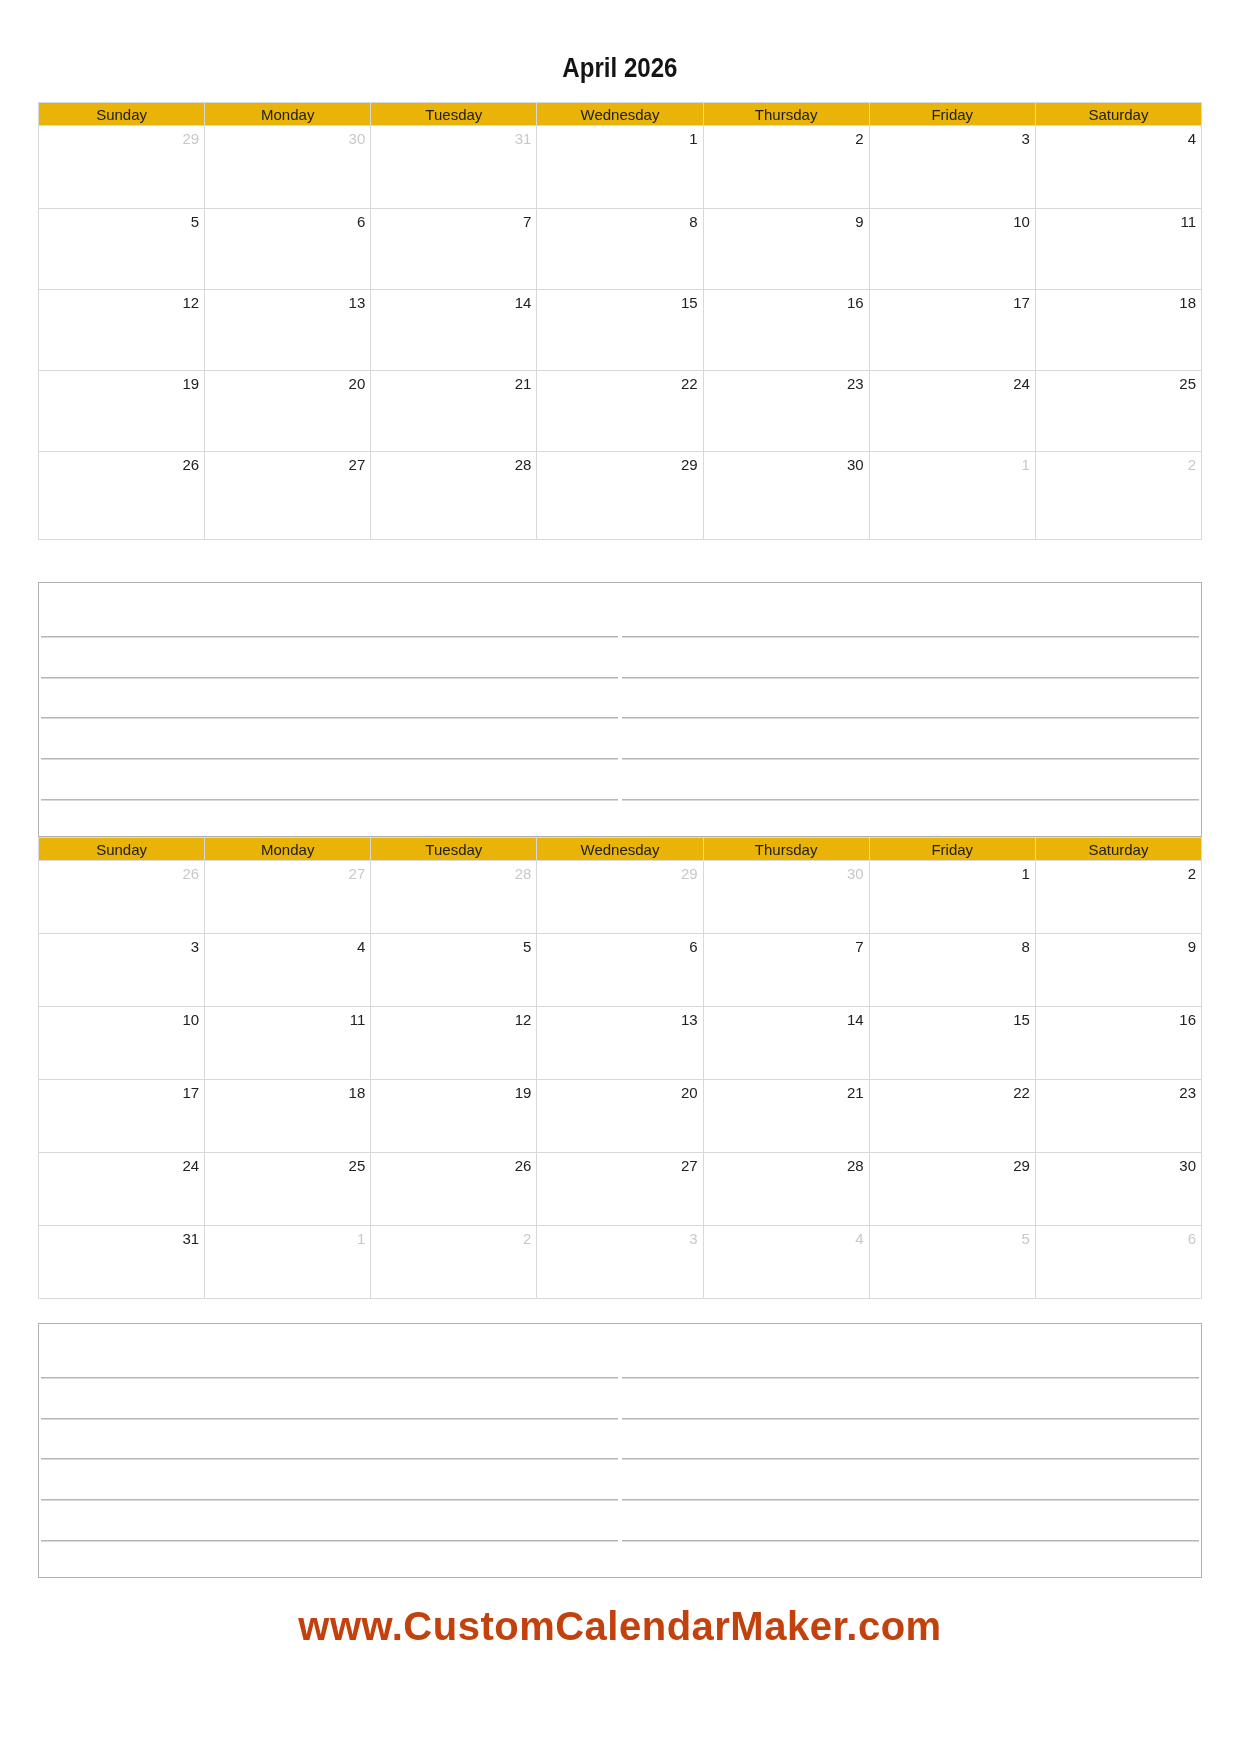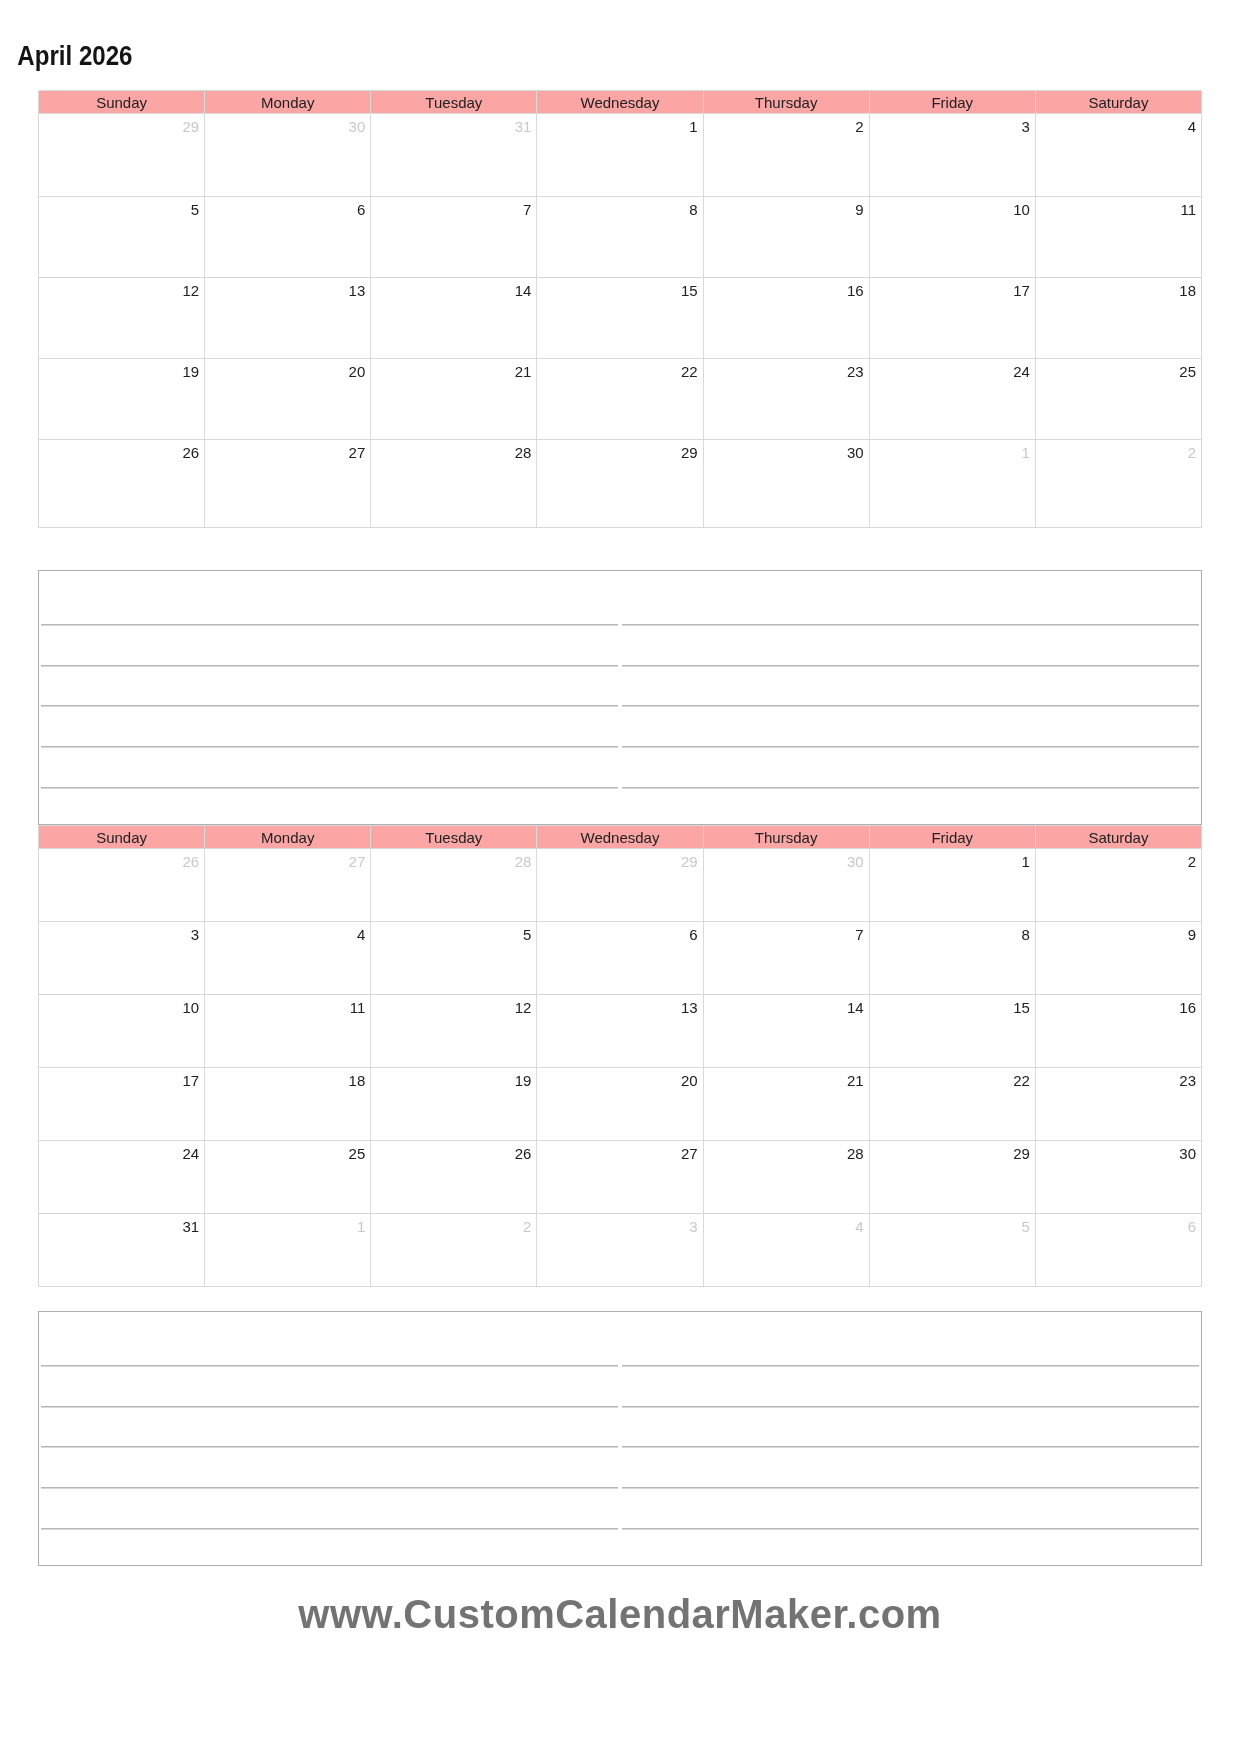--- a/index.html
+++ b/index.html
@@ -4,21 +4,22 @@
 <style>
   html,body { margin:0; padding:0; }
   body {
     width:1240px; height:1755px;
     background:#ffffff;
     font-family:"Liberation Sans", sans-serif;
     overflow:hidden;
   }
   .month-title {
     width:1224px;
-    margin:4px auto;
+    margin:16px auto;
+    text-align:center;
     font-size:28px;
     line-height:32px;
     font-weight:bold;
     color:#141414;
   }
   .month-title > span { display:inline-block; transform:scaleX(0.86); white-space:nowrap; }
   .mt-april { padding-top:36px; margin-bottom:18px; }
   .mt-may   { padding-top:16px; margin-bottom:20px; }
 
   table.cal {
@@ -28,21 +29,21 @@
     table-layout:fixed;
   }
   table.cal th {
     border:1px solid #d9d9d9;
     font-weight:400;
     font-size:15px;
     color:#212121;
     height:22px;
     text-align:center;
     padding:0;
-    background:#fca5a5;
+    background:#eab308;
   }
   table.cal td {
     border:1px solid #d9d9d9;
     font-size:15px;
     color:#212121;
     text-align:right;
     vertical-align:top;
     padding:4px 5px 0 0;
     background:#ffffff;
   }
@@ -86,21 +87,21 @@
     background:#9a9a9a;
   }
 
   .watermark {
     margin:26px auto 0;
     width:1240px;
     text-align:center;
     font-size:40px;
     line-height:44px;
     font-weight:bold;
-    color:#737373;
+    color:#c2410c;
     letter-spacing:0.5px;
     cursor:pointer;
   }
 </style>
 </head>
 <body>
 
 <div>
 
   <section>

